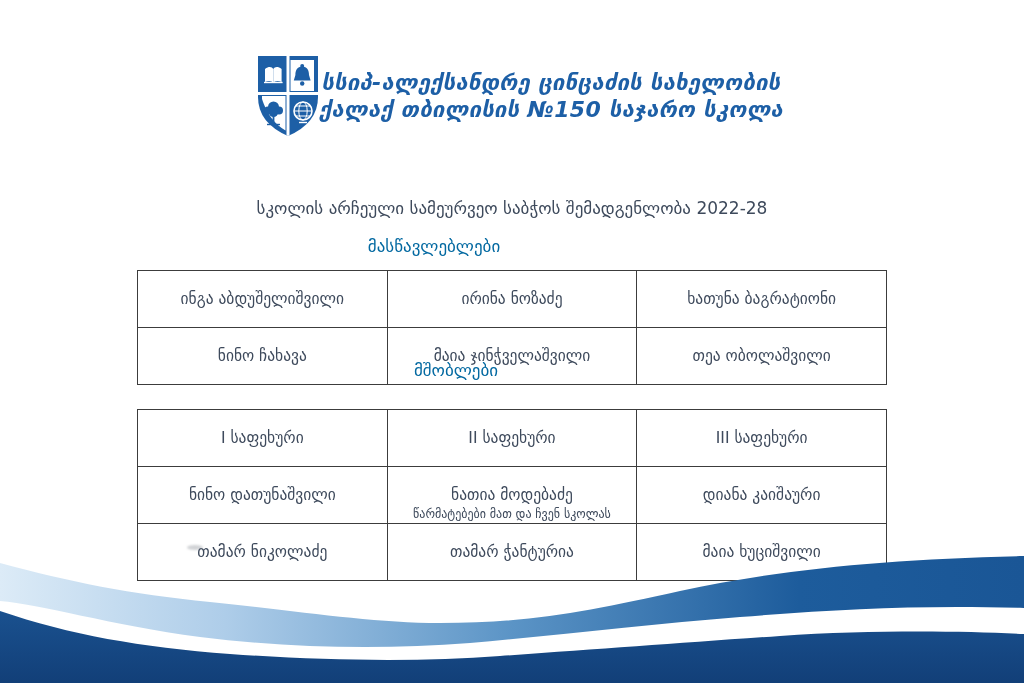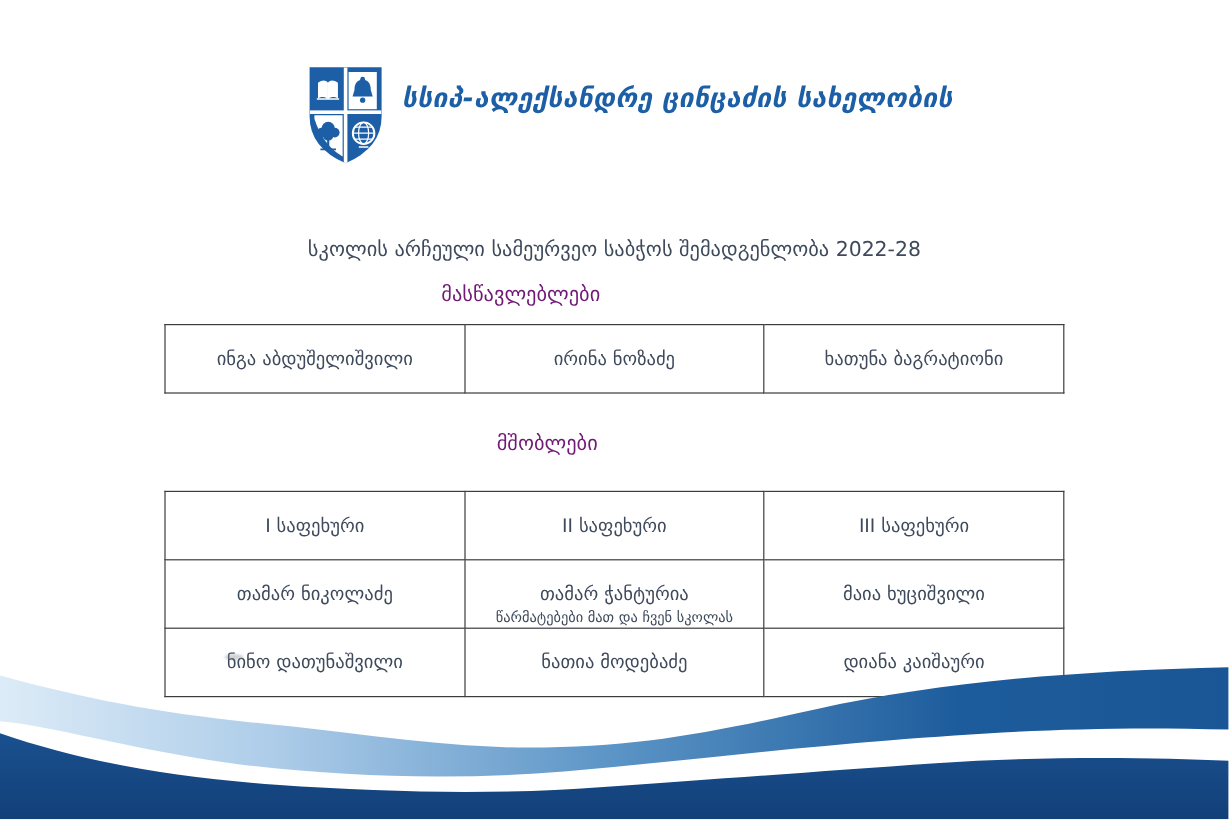--- a/index.html
+++ b/index.html
@@ -3,28 +3,28 @@
 <meta charset="utf-8">
 <style>
   html,body{margin:0;padding:0;background:#fff;}
   .page{
     position:relative;width:1024px;height:683px;background:#ffffff;
     overflow:hidden;font-family:"DejaVu Sans",sans-serif;color:#3e4a5c;
   }
   
   .logo-row{position:absolute;top:55px;left:257px;display:flex;align-items:flex-start;}
   .shield{width:62px;height:82px;flex:0 0 auto;}
-  .school-name{margin-left:16px;padding-top:14px;text-align:center;
+  .school-name{padding-top:14px;text-align:center;
     font-weight:bold;font-style:italic;color:#1d5fa6;
     font-size:22px;line-height:27px;letter-spacing:.3px;white-space:nowrap;}
   
   .doc-title{position:absolute;top:198px;left:0;width:1024px;text-align:center;
     font-size:17px;color:#3e4a5c;}
   .section-heading{position:absolute;left:0;width:868px;text-align:center;
-    font-size:17px;color:#701a75;}
+    font-size:17px;color:#0369a1;}
   .heading-teachers{top:236px;}
   .heading-parents{top:360px;padding-left:22px;}
   table.names{position:absolute;left:137px;width:750px;border-collapse:collapse;table-layout:fixed;}
   .table-teachers{top:270px;}
   .table-parents{top:409px;}
   table.names td{border:1.5px solid #3c3c3c;height:24px;padding:16px 4px;
     text-align:center;vertical-align:middle;font-size:15.5px;color:#3e4a5c;
     overflow:hidden;white-space:nowrap;}
   .closing{position:absolute;top:507px;left:0;width:1024px;text-align:center;
     font-size:12px;color:#3e4a5c;}
@@ -81,53 +81,59 @@
         <circle cx="46" cy="56" r="9" stroke-width="1.6"></circle>
         <ellipse cx="46" cy="56" rx="4.2" ry="9" stroke-width="1"></ellipse>
         <path d="M37,56 H55" stroke-width="1"></path>
         <path d="M38.4,51 H53.6" stroke-width="1"></path>
         <path d="M38.4,61 H53.6" stroke-width="1"></path>
         <path d="M42,67.5 h8" stroke-width="1.4"></path>
       </g>
     </svg>
     <div class="school-name">
       <div>სსიპ-ალექსანდრე ცინცაძის სახელობის</div>
+      <div>ქალაქ თბილისის №150 საჯარო სკოლა</div>
     </div>
   </div>
 
   <div class="doc-title">სკოლის არჩეული სამეურვეო საბჭოს შემადგენლობა 2022-28</div>
 
   <div class="section-heading heading-teachers">მასწავლებლები</div>
   <table class="names table-teachers">
     <tbody>
       <tr>
         <td>ინგა აბდუშელიშვილი</td>
         <td>ირინა ნოზაძე</td>
         <td>ხათუნა ბაგრატიონი</td>
       </tr>
+      <tr>
+        <td>ნინო ჩახავა</td>
+        <td>მაია ჯინჭველაშვილი</td>
+        <td>თეა ობოლაშვილი</td>
+      </tr>
     </tbody>
   </table>
 
   <div class="section-heading heading-parents">მშობლები</div>
   <table class="names table-parents">
     <tbody>
       <tr>
         <td>I საფეხური</td>
         <td>II საფეხური</td>
         <td>III საფეხური</td>
       </tr>
       <tr>
+        <td>ნინო დათუნაშვილი</td>
+        <td>ნათია მოდებაძე</td>
+        <td>დიანა კაიშაური</td>
+      </tr>
+      <tr>
         <td>თამარ ნიკოლაძე</td>
         <td>თამარ ჭანტურია</td>
         <td>მაია ხუციშვილი</td>
-      </tr>
-      <tr>
-        <td>ნინო დათუნაშვილი</td>
-        <td>ნათია მოდებაძე</td>
-        <td>დიანა კაიშაური</td>
       </tr>
     </tbody>
   </table>
 
   <div class="closing">წარმატებები მათ და ჩვენ სკოლას</div>
 
   <div class="smudge"></div>
 
   <svg class="wave" viewBox="0 0 1024 143" preserveAspectRatio="none">
     <defs>

